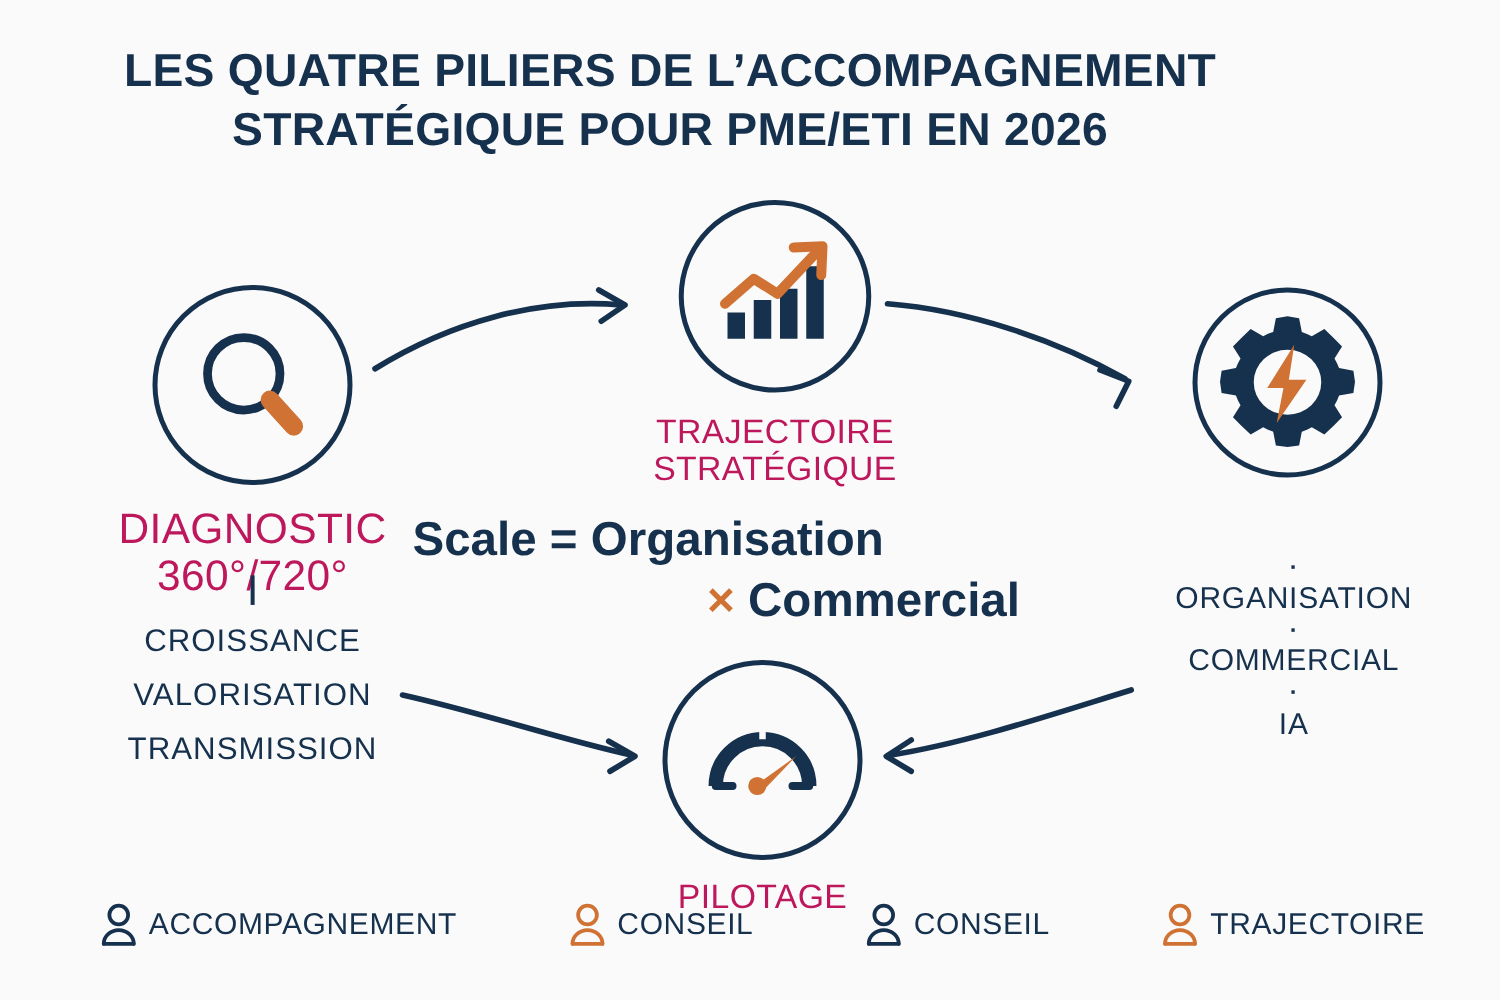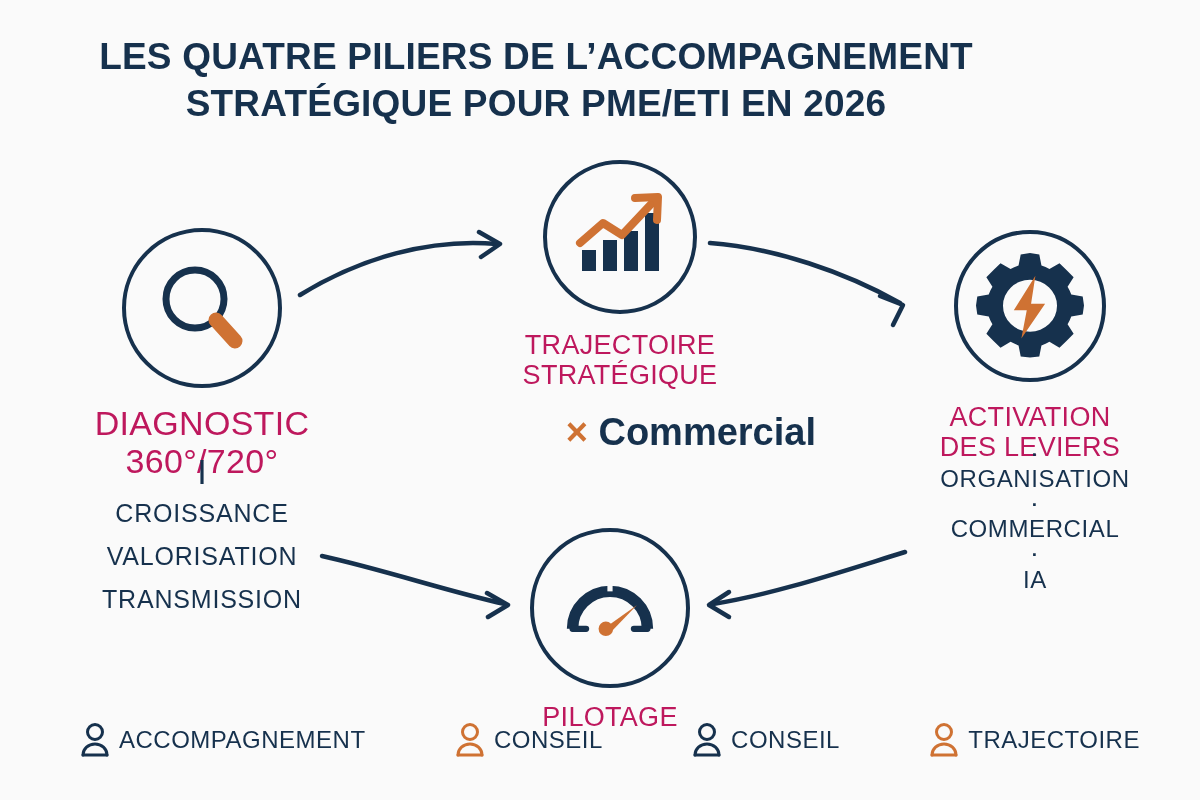--- a/index.html
+++ b/index.html
@@ -154,41 +154,38 @@
       <path d="M65,11 L88,10 L87,33" fill="none" stroke="#cf7233" stroke-width="8" stroke-linecap="round" stroke-linejoin="round"></path>
     </svg>
   </div>
   <div class="node-label">
     <span>TRAJECTOIRE</span><br>
     <span>STRATÉGIQUE</span>
   </div>
 </div>
 
 <div id="equation">
+  <span class="eq-line1">Scale = Organisation</span>
   <span class="eq-line2"><span class="mult">×</span> <span>Commercial</span></span>
 </div>
 
 <div class="node" id="node-activation">
   <div class="circle">
     <svg width="108" height="108" viewBox="0 0 100 100">
       <path fill="#16314d" d="M50,4 L58.6,5.6 L60.6,16.2 C63.2,17.1 65.7,18.2 68,19.6 L77.3,14
         L84,20.7 L90.4,27.4 L84.8,36.7 C86.2,39 87.3,41.5 88.2,44.1 L98.8,46.1 L100,54.7
         L98.8,63.3 L88.2,65.3 C87.3,67.9 86.2,70.4 84.8,72.7 L90.4,82 L84,88.7 L77.3,95.4
         L68,89.8 C65.7,91.2 63.2,92.3 60.6,93.2 L58.6,103.8 L50,105 L41.4,103.8 L39.4,93.2
         C36.8,92.3 34.3,91.2 32,89.8 L22.7,95.4 L16,88.7 L9.6,82 L15.2,72.7 C13.8,70.4
         12.7,67.9 11.8,65.3 L1.2,63.3 L0,54.7 L1.2,46.1 L11.8,44.1 C12.7,41.5 13.8,39
         15.2,36.7 L9.6,27.4 L16,20.7 L22.7,14 L32,19.6 C34.3,18.2 36.8,17.1 39.4,16.2
         L41.4,5.6 Z M50,30 A25,25 0 1,0 50,80 A25,25 0 1,0 50,30 Z" transform="translate(0,-3) scale(1,0.96)"></path>
       <path fill="#cf7233" d="M55,22 L35,54 L47,54 L42,80 L64,48 L51,48 Z"></path>
     </svg>
   </div>
-  <div class="node-label">
-    <span>ACTIVATION</span><br>
-    <span>DES LEVIERS</span>
-  </div>
 </div>
 
 <div id="right-sublist">
   <span class="dot">·</span>
   <div class="sub-item">ORGANISATION</div>
   <span class="dot">·</span>
   <div class="sub-item">COMMERCIAL</div>
   <span class="dot">·</span>
   <div class="sub-item">IA</div>
 </div>

